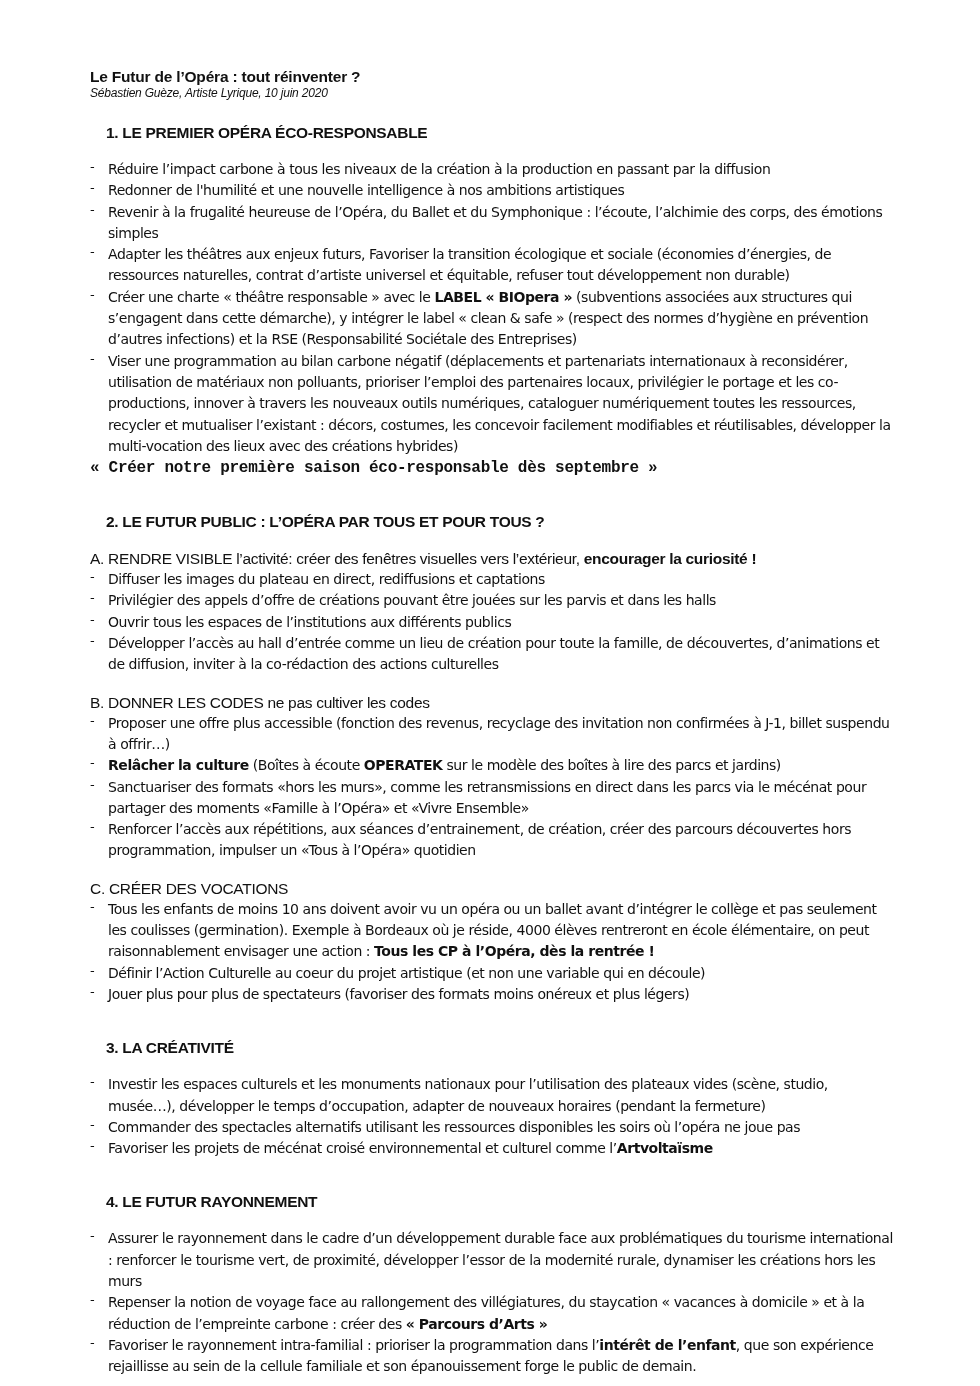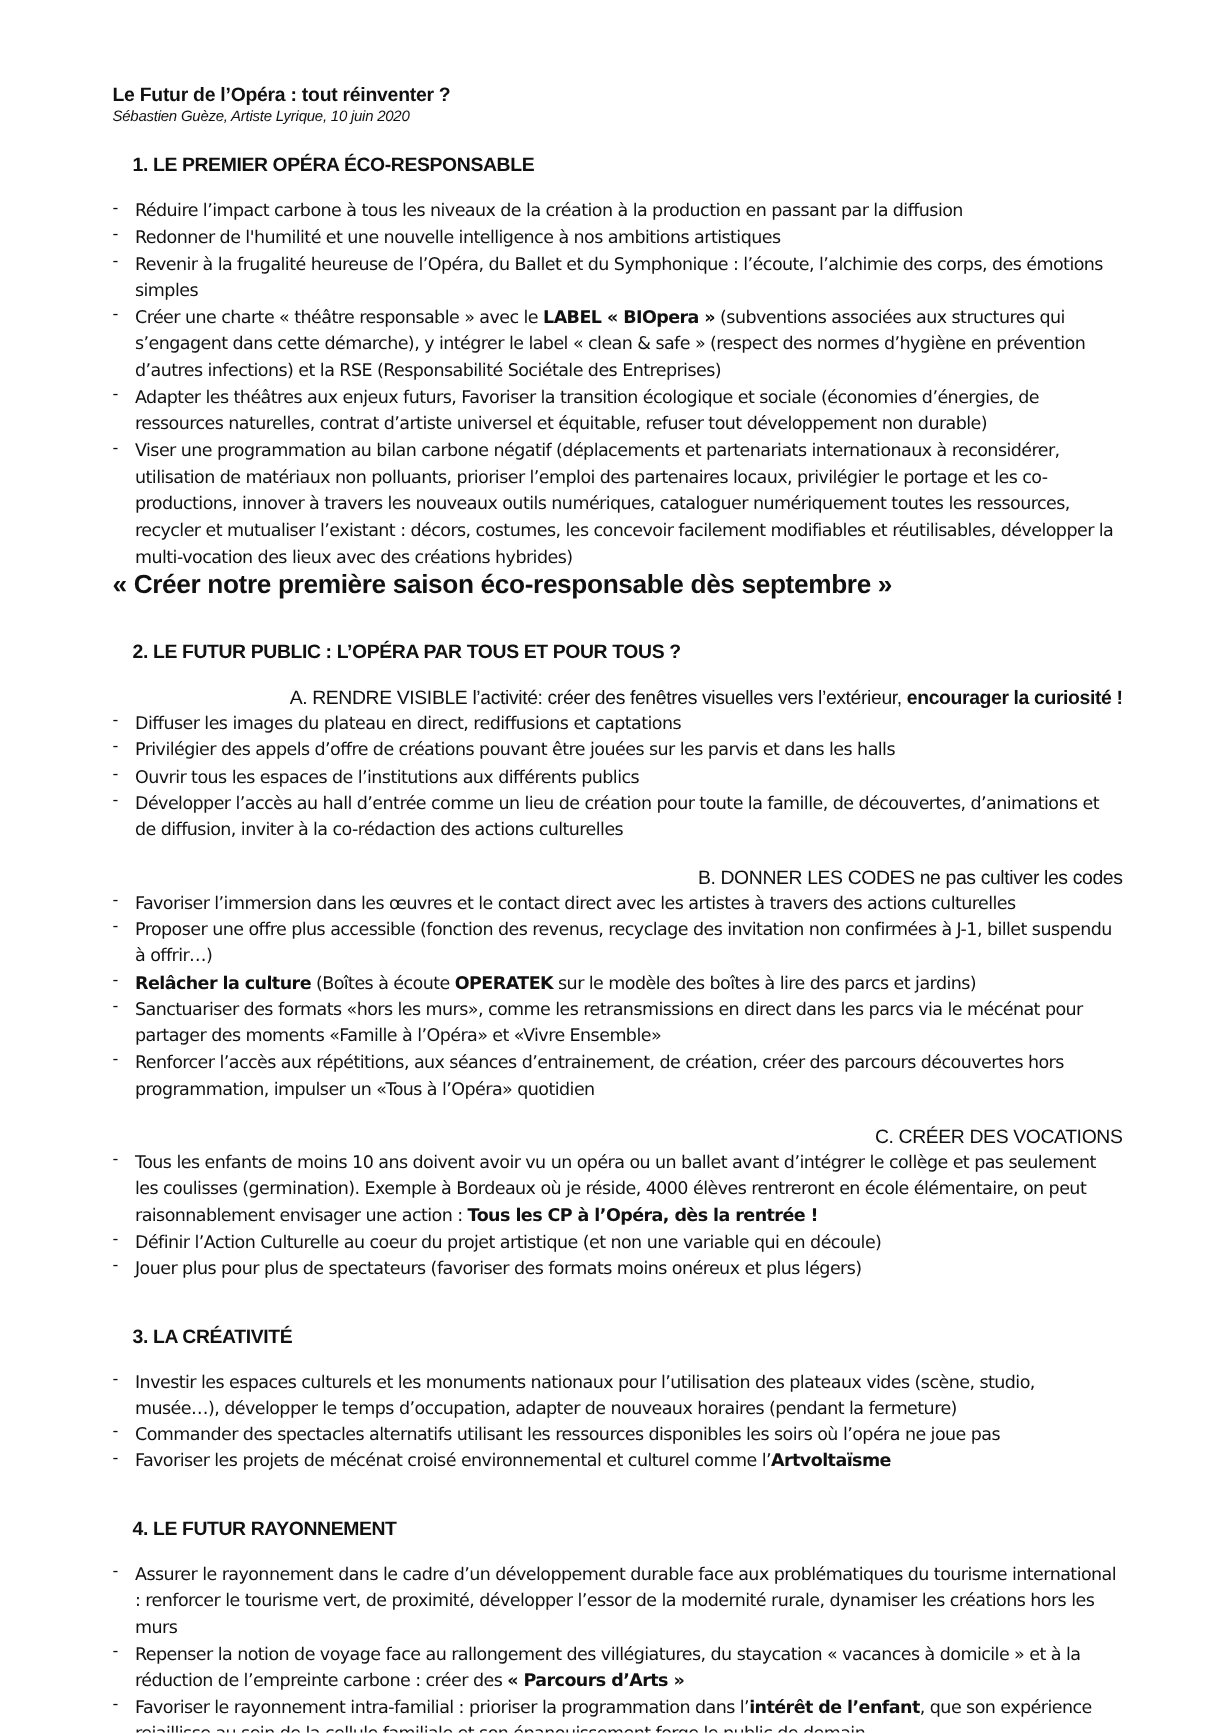--- a/index.html
+++ b/index.html
@@ -2,67 +2,66 @@
 <html><head>
 <meta charset="utf-8">
 <style>
   html, body { margin: 0; padding: 0; background: #ffffff; }
   body { width: 980px; height: 1386px; position: relative; overflow: hidden; color: #111; }
   .page { position: absolute; left: 90px; top: 68px; width: 808px; }
   .header { display: flex; justify-content: space-between; align-items: baseline; height: 24px; flex-direction: column; }
   .doc-title { font-family: "Liberation Sans", sans-serif; font-weight: bold; font-size: 15.5px; letter-spacing: -0.2px; }
   .doc-author { font-family: "Liberation Sans", sans-serif; font-style: italic; font-size: 12px; letter-spacing: -0.2px; }
   .section-title { font-family: "Liberation Sans", sans-serif; font-weight: bold; font-size: 15.5px; letter-spacing: -0.3px; line-height: 21px; margin: 16px; }
-  .sub-title { font-family: "Liberation Sans", sans-serif; font-size: 15.5px; letter-spacing: -0.3px; line-height: 21px; margin: 0; text-align: right; }
+  .sub-title { font-family: "Liberation Sans", sans-serif; font-size: 15.5px; letter-spacing: -0.3px; line-height: 21px; margin: 0; }
   .sub-title b { font-weight: bold; }
   ul.items { list-style: none; margin: 0; padding: 0; }
   ul.items li { position: relative; padding-left: 18px; font-family: "DejaVu Sans", sans-serif; font-size: 14px; letter-spacing: -0.45px; line-height: 21.3px; }
   ul.items li::before { content: "-"; position: absolute; left: 0; top: -3px; font-size: 13px; }
   ul.items li b { font-weight: bold; }
-  .quote { font-family: Liberation Sans, sans-serif; font-weight: bold; font-size: 21px; letter-spacing: -0.3px; line-height: 22px; margin: 0; }
+  .quote { font-family: Liberation Mono, monospace; font-weight: bold; font-size: 16px; letter-spacing: -0.3px; line-height: 22px; margin: 0; }
   .gap-md { height: 14px; }
   .gap-lg { height: 16px; }
 </style>
 </head>
 <body>
 
 <div class="page">
   <div class="header">
     <span class="doc-title">Le Futur de l’Opéra : tout réinventer ?</span>
     <span class="doc-author">Sébastien Guèze, Artiste Lyrique, 10 juin 2020</span>
   </div>
   <div class="gap-md"></div>
 
   <section>
     <h2 class="section-title">1. LE PREMIER OPÉRA ÉCO-RESPONSABLE</h2>
     <ul class="items">
         <li><span>Réduire l’impact carbone à tous les niveaux de la création à la production en passant par la diffusion</span></li>
         <li><span>Redonner de l'humilité et une nouvelle intelligence à nos ambitions artistiques</span></li>
         <li><span>Revenir à la frugalité heureuse de l’Opéra, du Ballet et du Symphonique : l’écoute, l’alchimie des corps, des émotions simples</span></li>
+        <li><span>Adapter les théâtres aux enjeux futurs, Favoriser la transition écologique et sociale (économies d’énergies, de ressources naturelles, contrat d’artiste universel et équitable, refuser tout développement non durable)</span></li>
         <li><span>Créer une charte « théâtre responsable » avec le </span><b>LABEL « BIOpera »</b><span> (subventions associées aux structures qui s’engagent dans cette démarche), y intégrer le label « clean &amp; safe » (respect des normes d’hygiène en prévention d’autres infections) et la RSE (Responsabilité Sociétale des Entreprises)</span></li>
-        <li><span>Adapter les théâtres aux enjeux futurs, Favoriser la transition écologique et sociale (économies d’énergies, de ressources naturelles, contrat d’artiste universel et équitable, refuser tout développement non durable)</span></li>
         <li><span>Viser une programmation au bilan carbone négatif (déplacements et partenariats internationaux à reconsidérer, utilisation de matériaux non polluants, prioriser l’emploi des partenaires locaux, privilégier le portage et les co-productions, innover à travers les nouveaux outils numériques, cataloguer numériquement toutes les ressources, recycler et mutualiser l’existant : décors, costumes, les concevoir facilement modifiables et réutilisables, développer la multi-vocation des lieux avec des créations hybrides)</span></li>
       </ul>
     <p class="quote">« Créer notre première saison éco-responsable dès septembre »</p>
   </section>
   <div class="gap-lg"></div>
 
   <section>
     <h2 class="section-title">2. LE FUTUR PUBLIC : L’OPÉRA PAR TOUS ET POUR TOUS ?</h2>
     <p class="sub-title"><span>A. RENDRE VISIBLE l’activité: créer des fenêtres visuelles vers l’extérieur, </span><b>encourager la curiosité !</b></p>
     <ul class="items">
         <li><span>Diffuser les images du plateau en direct, rediffusions et captations</span></li>
         <li><span>Privilégier des appels d’offre de créations pouvant être jouées sur les parvis et dans les halls</span></li>
         <li><span>Ouvrir tous les espaces de l’institutions aux différents publics</span></li>
         <li><span>Développer l’accès au hall d’entrée comme un lieu de création pour toute la famille, de découvertes, d’animations et de diffusion, inviter à la co-rédaction des actions culturelles</span></li>
       </ul>
     <div class="gap-lg"></div>
     <p class="sub-title"><span>B. DONNER LES CODES ne pas cultiver les codes</span></p>
     <ul class="items">
-        <li><span>Favoriser l’immersion dans les œuvres et le contact direct avec les artistes à travers des actions culturelles</span></li>
         <li><span>Proposer une offre plus accessible (fonction des revenus, recyclage des invitation non confirmées à J-1, billet suspendu à offrir…)</span></li>
         <li><b>Relâcher la culture</b><span> (Boîtes à écoute </span><b>OPERATEK</b><span> sur le modèle des boîtes à lire des parcs et jardins)</span></li>
         <li><span>Sanctuariser des formats «hors les murs», comme les retransmissions en direct dans les parcs via le mécénat pour partager des moments «Famille à l’Opéra» et «Vivre Ensemble»</span></li>
         <li><span>Renforcer l’accès aux répétitions, aux séances d’entrainement, de création, créer des parcours découvertes hors programmation, impulser un «Tous à l’Opéra» quotidien</span></li>
       </ul>
     <div class="gap-lg"></div>
     <p class="sub-title"><span>C. CRÉER DES VOCATIONS</span></p>
     <ul class="items">
         <li><span>Tous les enfants de moins 10 ans doivent avoir vu un opéra ou un ballet avant d’intégrer le collège et pas seulement les coulisses (germination). Exemple à Bordeaux où je réside, 4000 élèves rentreront en école élémentaire, on peut raisonnablement envisager une action : </span><b>Tous les CP à l’Opéra, dès la rentrée !</b></li>
         <li><span>Définir l’Action Culturelle au coeur du projet artistique (et non une variable qui en découle)</span></li>

